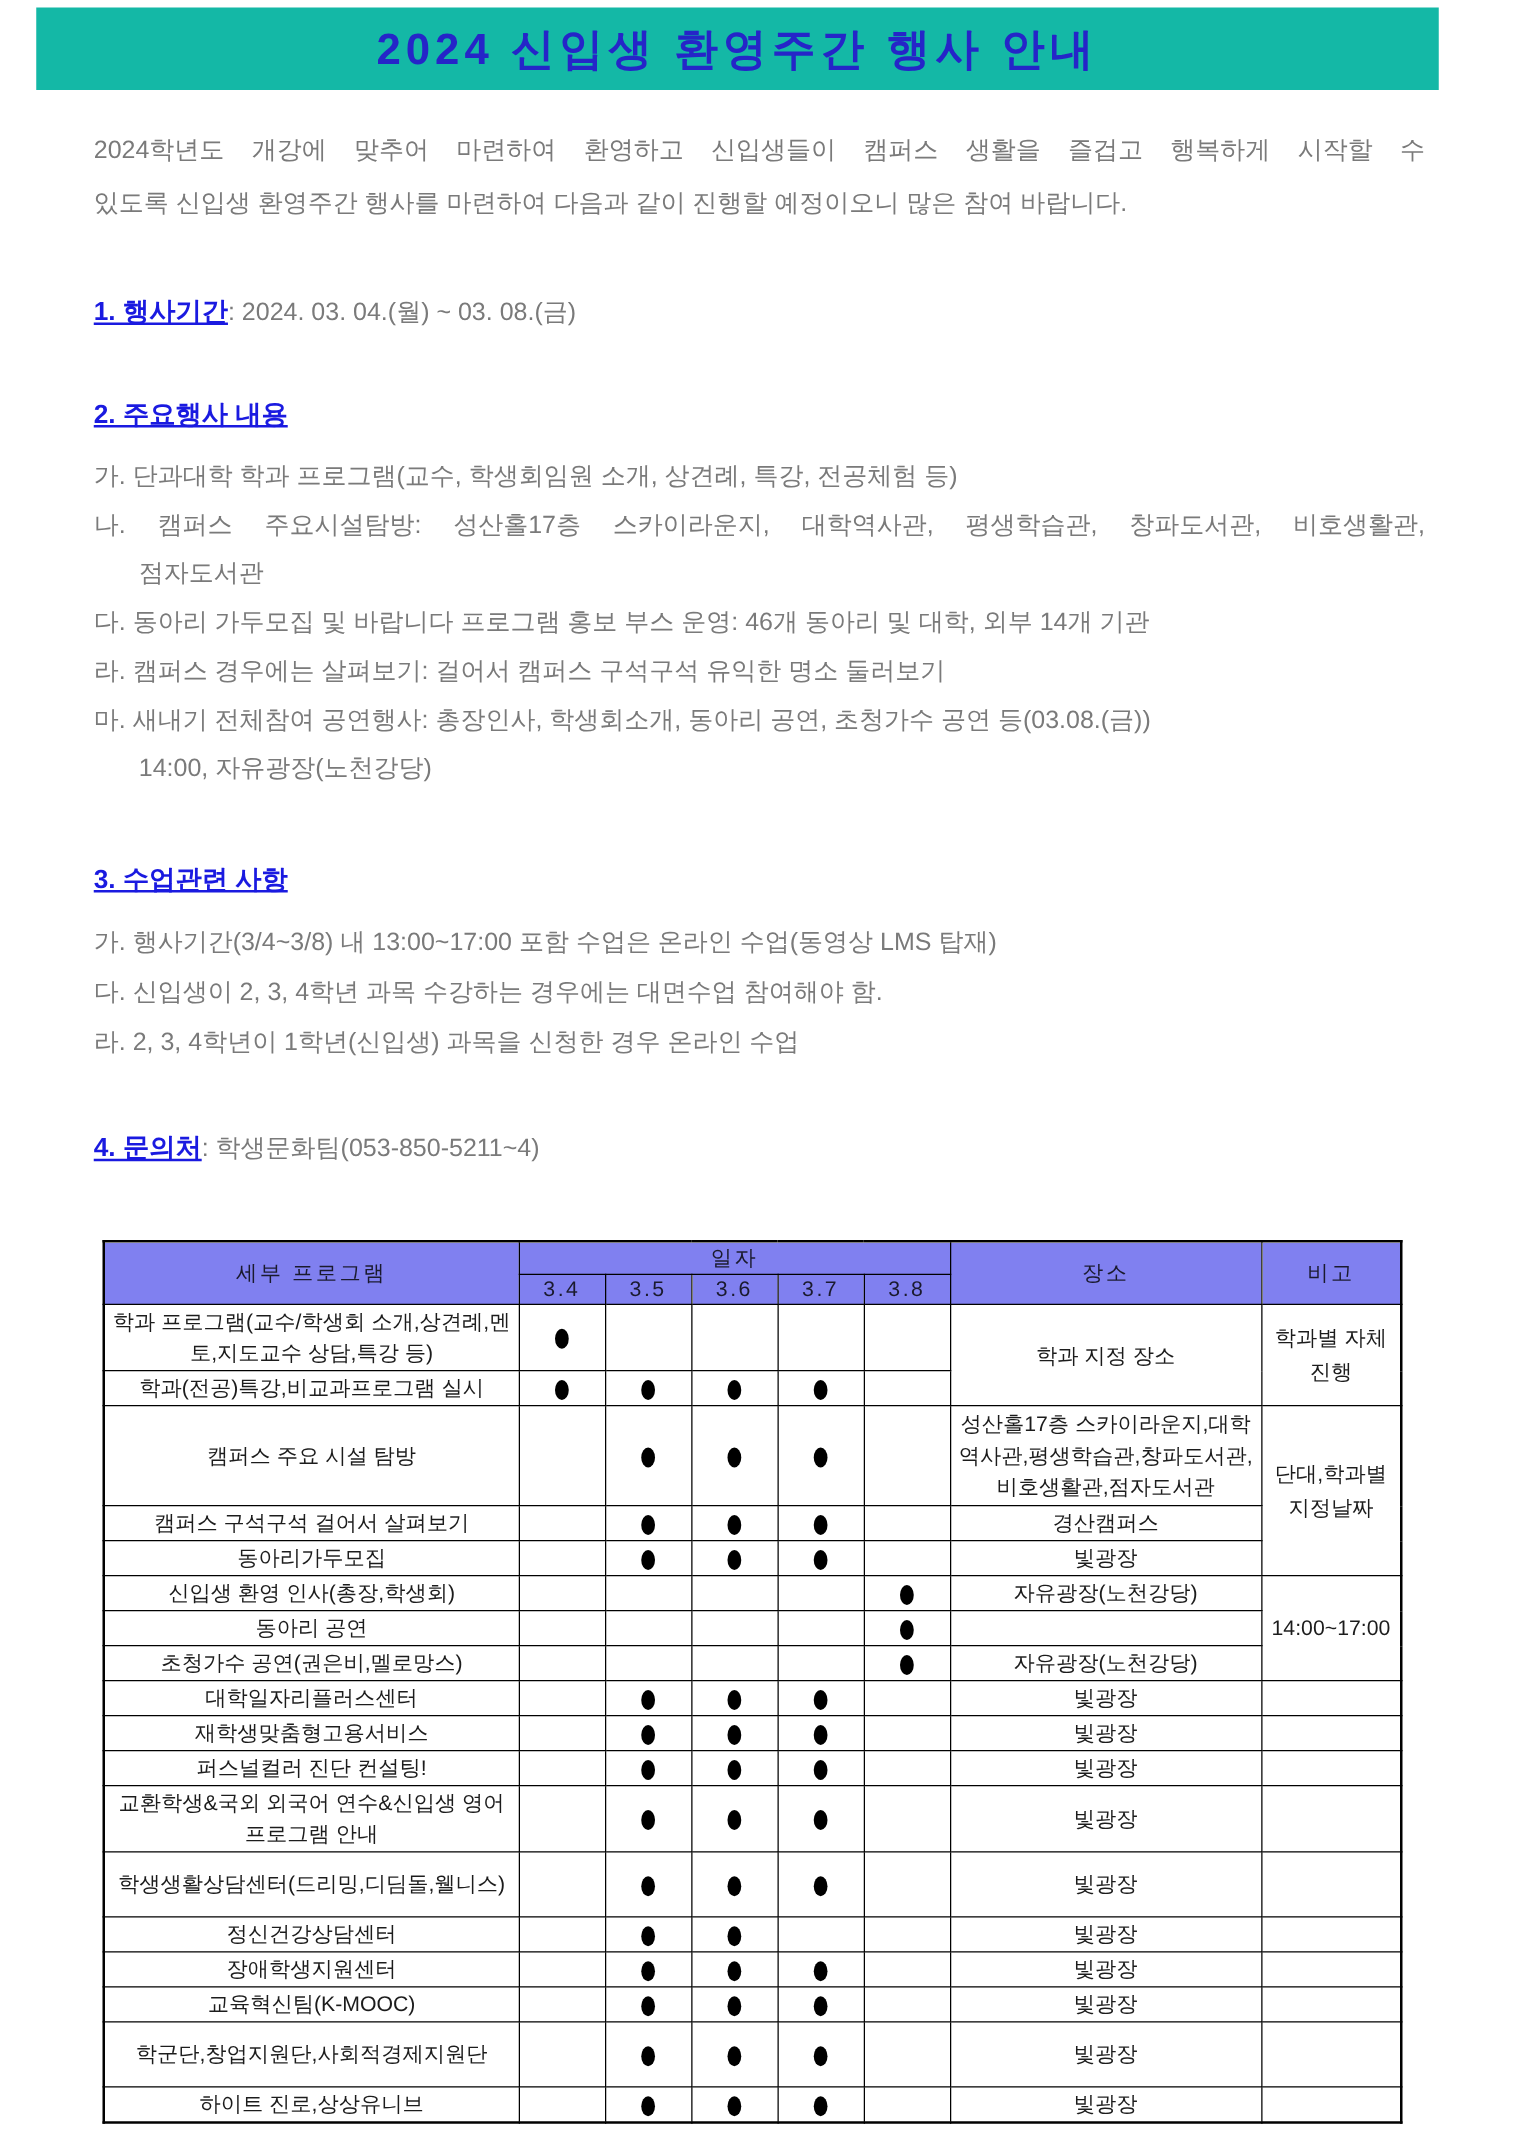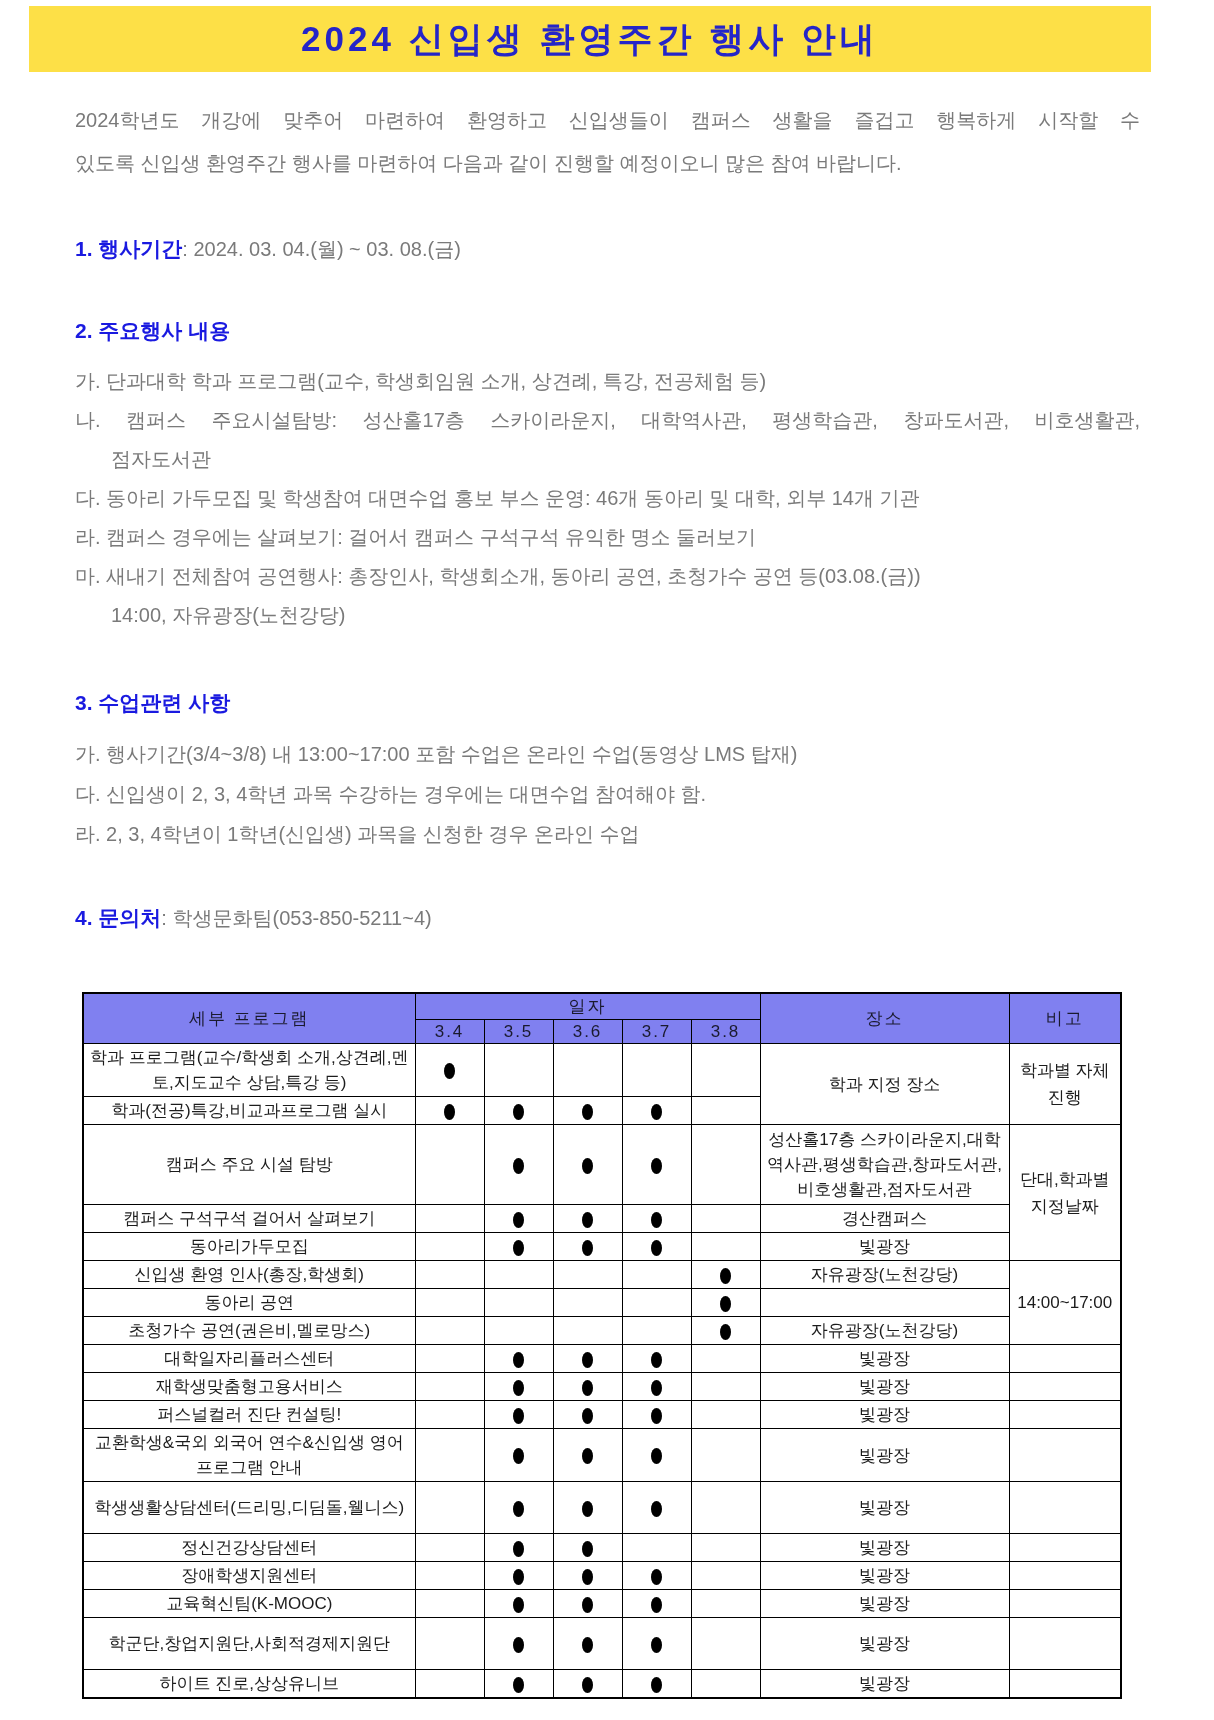--- a/index.html
+++ b/index.html
@@ -3,30 +3,30 @@
 <meta charset="utf-8">
 <style>
   html,body { margin:0; padding:0; background:#ffffff; }
   body {
     width:1214px; height:1720px; position:relative;
     font-family:"Liberation Sans", sans-serif;
     color:#7a7a7a;
   }
   .banner {
     margin:6px 63px 0 29px; height:66px;
-    background:#fde047;
+    background:#14b8a6;
     display:flex; align-items:center; justify-content:center;
   }
   .banner .title {
     color:#2525C8; font-size:35px; font-weight:bold; letter-spacing:4px;
   }
   .content { margin:0 74px 0 75px; font-size:20px; }
   .intro { margin-top:27px; line-height:43px; }
   .intro .l1 { text-align:justify; text-align-last:justify; }
-  .sec-head { color:#1A1AE0; font-weight:bold; font-size:21px; }
+  .sec-head { color:#1A1AE0; font-weight:bold; font-size:21px;text-decoration:underline; }
   .sec-line { margin-top:50px; }
   .sec-title { margin-top:54px; }
   .items { margin-top:17px; line-height:39px; }
   .item .just { text-align:justify; text-align-last:justify; }
   .item .cont { padding-left:36px; }
   .s3items { margin-top:17px; line-height:40px; }
   
   .etable {
     border-collapse:collapse; table-layout:fixed;
     margin:60px 0 0 82px; width:1038px;
@@ -69,21 +69,21 @@
   <div class="sec-title sec-head">2. 주요행사 내용</div>
   <div class="items">
     <div class="item">
       <div>가. 단과대학 학과 프로그램(교수, 학생회임원 소개, 상견례, 특강, 전공체험 등)</div>
     </div>
     <div class="item">
       <div class="just">나. 캠퍼스 주요시설탐방: 성산홀17층 스카이라운지, 대학역사관, 평생학습관, 창파도서관, 비호생활관,</div>
       <div class="cont">점자도서관</div>
     </div>
     <div class="item">
-      <div>다. 동아리 가두모집 및 학생참여 대면수업 홍보 부스 운영: 46개 동아리 및 대학, 외부 14개 기관</div>
+      <div>다. 동아리 가두모집 및 바랍니다 프로그램 홍보 부스 운영: 46개 동아리 및 대학, 외부 14개 기관</div>
     </div>
     <div class="item">
       <div>라. 캠퍼스 경우에는 살펴보기: 걸어서 캠퍼스 구석구석 유익한 명소 둘러보기</div>
     </div>
     <div class="item">
       <div>마. 새내기 전체참여 공연행사: 총장인사, 학생회소개, 동아리 공연, 초청가수 공연 등(03.08.(금))</div>
       <div class="cont">14:00, 자유광장(노천강당)</div>
     </div>
   </div>
 

